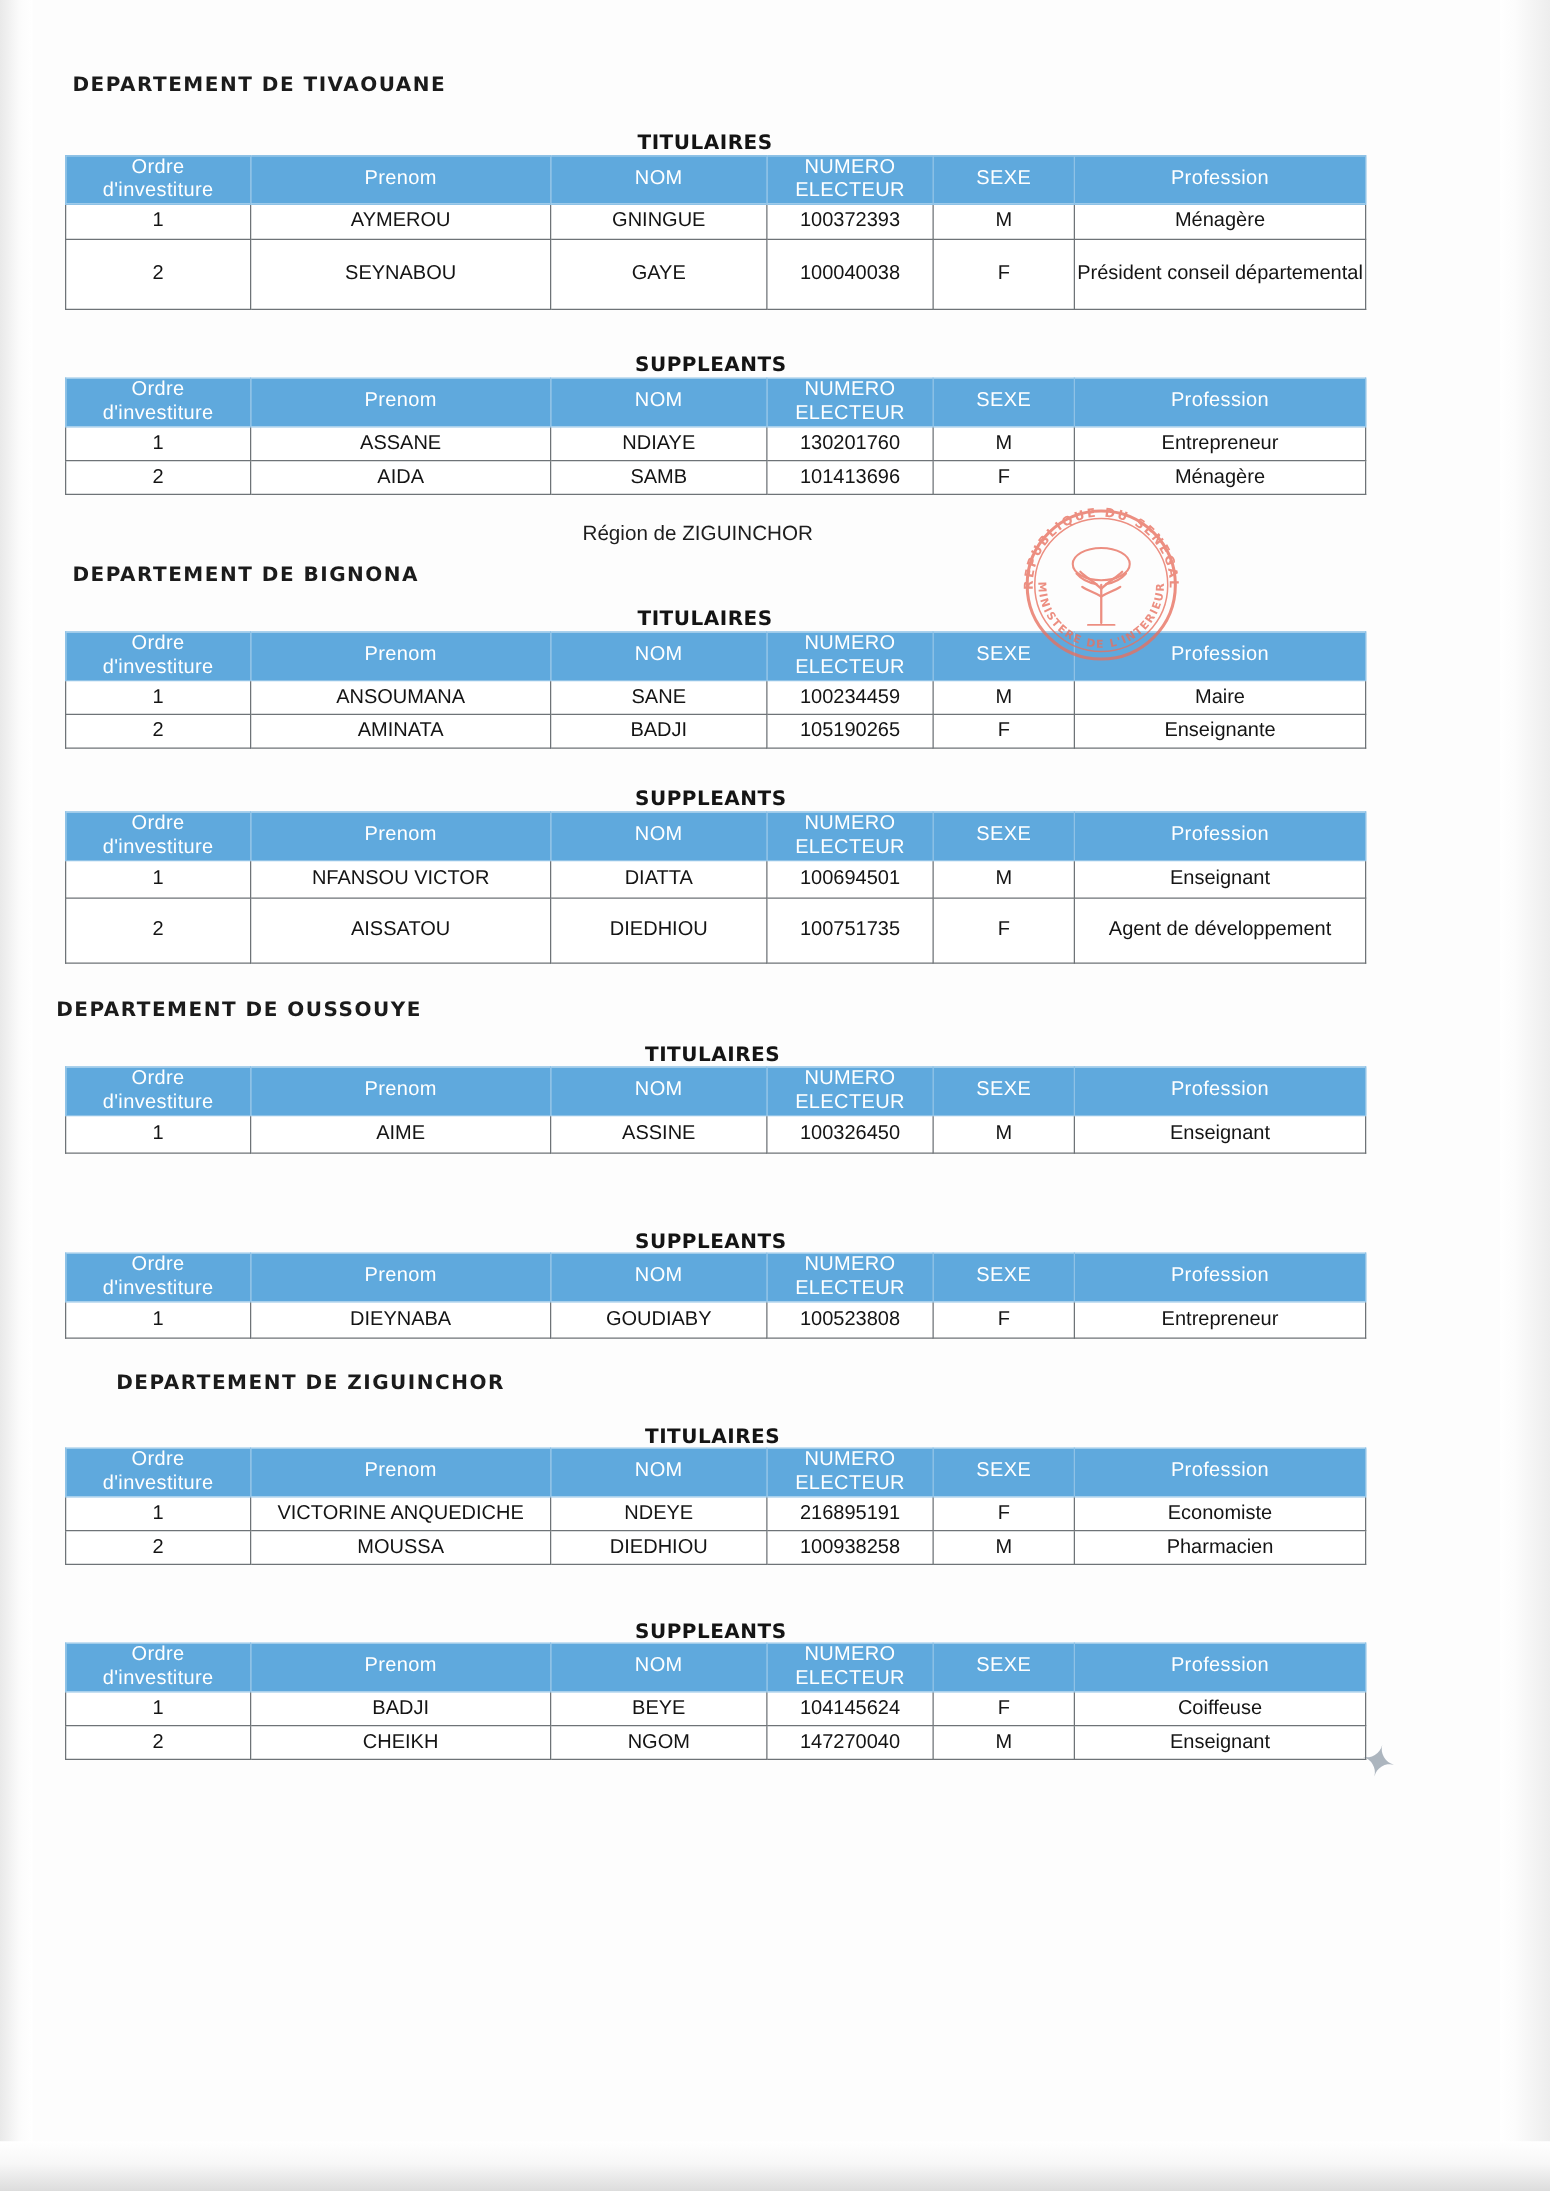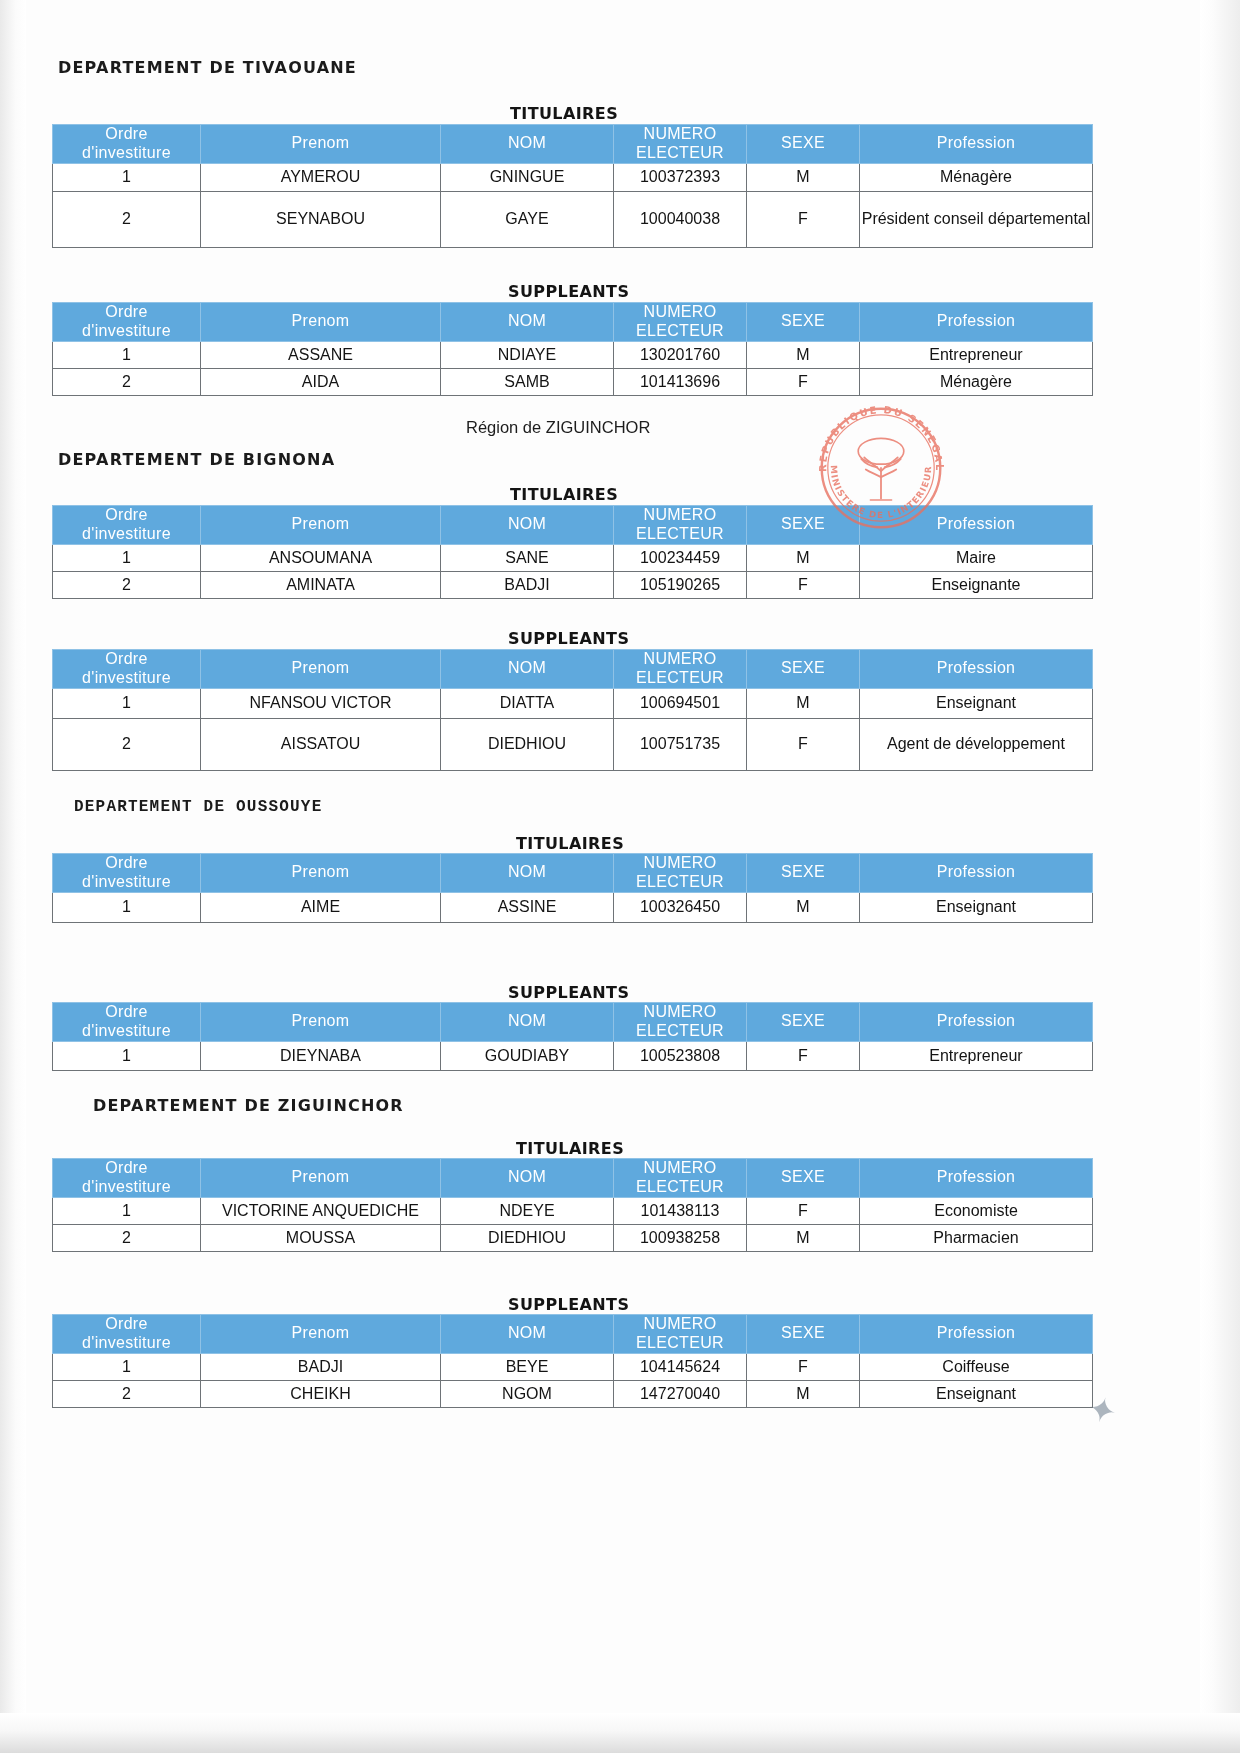--- a/index.html
+++ b/index.html
@@ -313,21 +313,21 @@
           <tr style="height: 52px;">
             <td>2</td>
             <td>AISSATOU</td>
             <td>DIEDHIOU</td>
             <td>100751735</td>
             <td>F</td>
             <td>Agent de développement</td>
           </tr>
         </tbody>
       </table>
-      <div class="dept-title" style="left: 74px; top: 798px; font-family: Liberation Mono, monospace;">DEPARTEMENT  DE OUSSOUYE</div>
+      <div class="dept-title" style="left: 45px; top: 798px;">DEPARTEMENT  DE OUSSOUYE</div>
       <div class="section-label" style="left: 516px; top: 834px;">TITULAIRES</div>
       <table class="tbl" style="left: 52px; top: 853px;">
         <colgroup>
           <col class="c-ordre">
           <col class="c-prenom">
           <col class="c-nom">
           <col class="c-num">
           <col class="c-sexe">
           <col class="c-prof">
         </colgroup>
@@ -420,21 +420,21 @@
             </th>
             <th>SEXE</th>
             <th>Profession</th>
           </tr>
         </thead>
         <tbody>
           <tr style="height: 27px;">
             <td>1</td>
             <td>VICTORINE ANQUEDICHE</td>
             <td>NDEYE</td>
-            <td>101438113</td>
+            <td>216895191</td>
             <td>F</td>
             <td>Economiste</td>
           </tr>
           <tr style="height: 27px;">
             <td>2</td>
             <td>MOUSSA</td>
             <td>DIEDHIOU</td>
             <td>100938258</td>
             <td>M</td>
             <td>Pharmacien</td>

